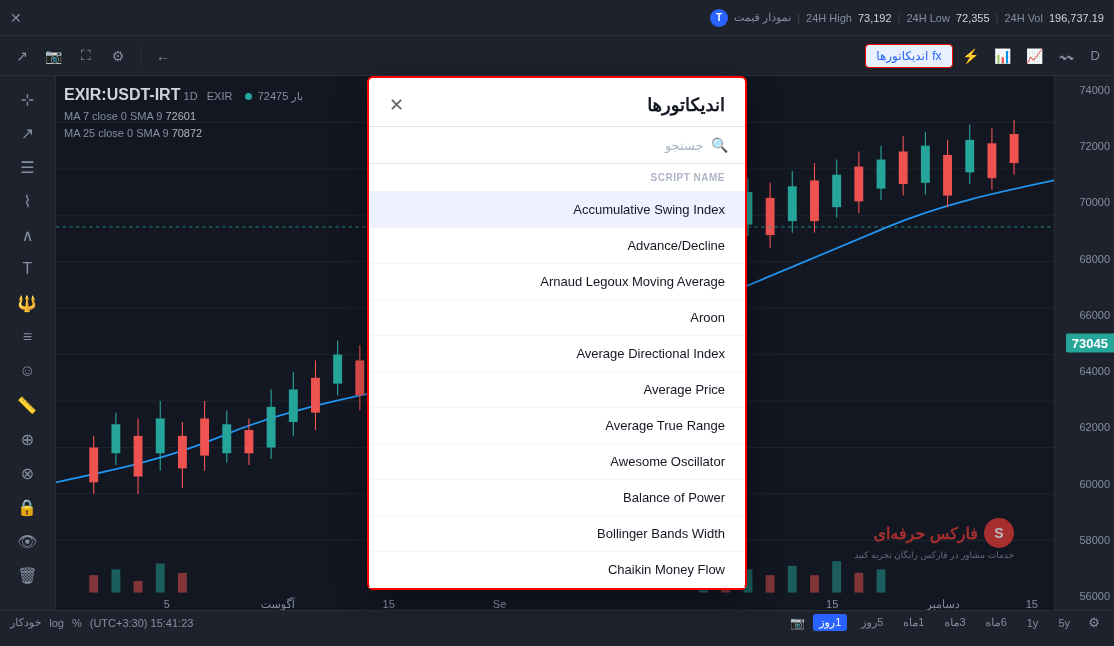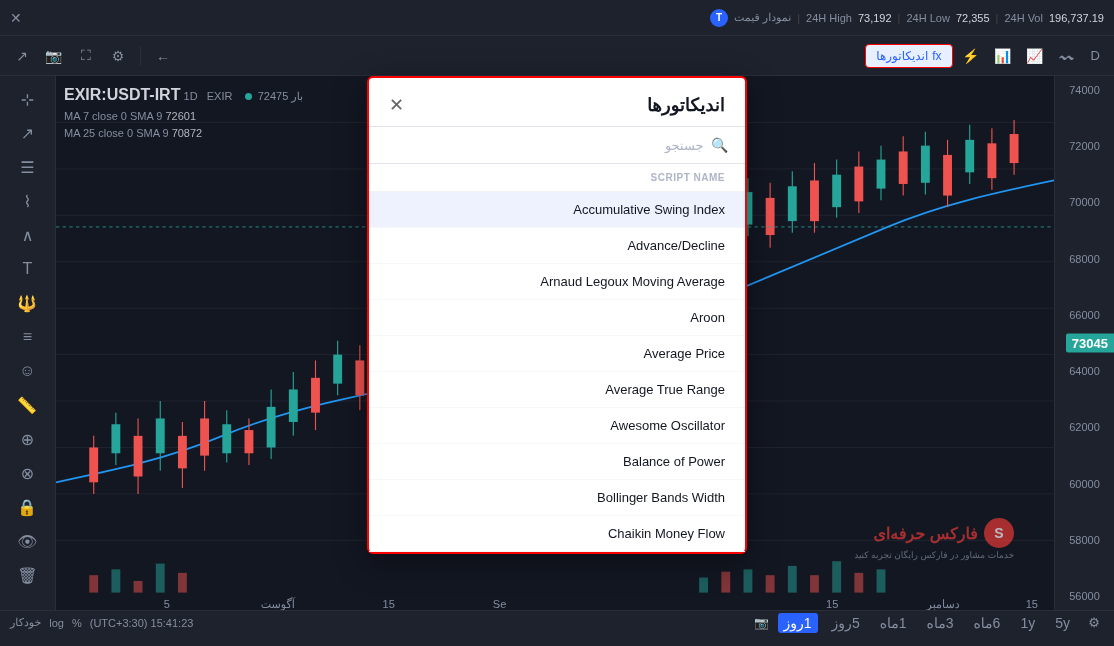--- a/index.html
+++ b/index.html
@@ -180,21 +180,21 @@
     .price-scale {
       width: 60px;
       background: #1e222d;
       border-left: 1px solid #2a2e39;
       display: flex;
       flex-direction: column;
       justify-content: space-between;
       padding: 8px 4px;
       font-size: 11px;
       color: #848ea0;
-      text-align: center;
+      text-align: right;
       position: relative;
     }
     .current-price-badge {
       position: absolute;
       right: 0;
       top: 50%;
       transform: translateY(-50%);
       background: #26a69a;
       color: white;
       padding: 2px 6px;
@@ -219,21 +219,21 @@
       display: flex;
       align-items: center;
       gap: 8px;
       direction: rtl;
     }
     .time-period-btn {
       padding: 2px 6px;
       border-radius: 3px;
       cursor: pointer;
       color: #848ea0;
-      font-size: 14px;
+      font-size: 11px;
     }
     .time-period-btn.active { background: #2962ff; color: white; }
 
     
     .modal-overlay {
       position: absolute;
       top: 36px;
       left: 0;
       right: 0;
       bottom: 36px;
@@ -570,20 +570,21 @@
     <div class="modal-search">
       <span style="color:#adb5c6;font-size:14px;">🔍</span>
       <input type="text" placeholder="جستجو" style="">
     </div>
     <div class="modal-col-header">SCRIPT NAME</div>
     <div class="modal-list" id="modal-list-container">
         <div class="modal-item highlighted">Accumulative Swing Index</div>
         <div class="modal-item">Advance/Decline</div>
         <div class="modal-item">Arnaud Legoux Moving Average</div>
         <div class="modal-item">Aroon</div>
+        <div class="modal-item">Average Directional Index</div>
         <div class="modal-item">Average Price</div>
         <div class="modal-item">Average True Range</div>
         <div class="modal-item">Awesome Oscillator</div>
         <div class="modal-item">Balance of Power</div>
         <div class="modal-item">Bollinger Bands Width</div>
         <div class="modal-item">Chaikin Money Flow</div>
       </div>
   </div>
 </div>
 

